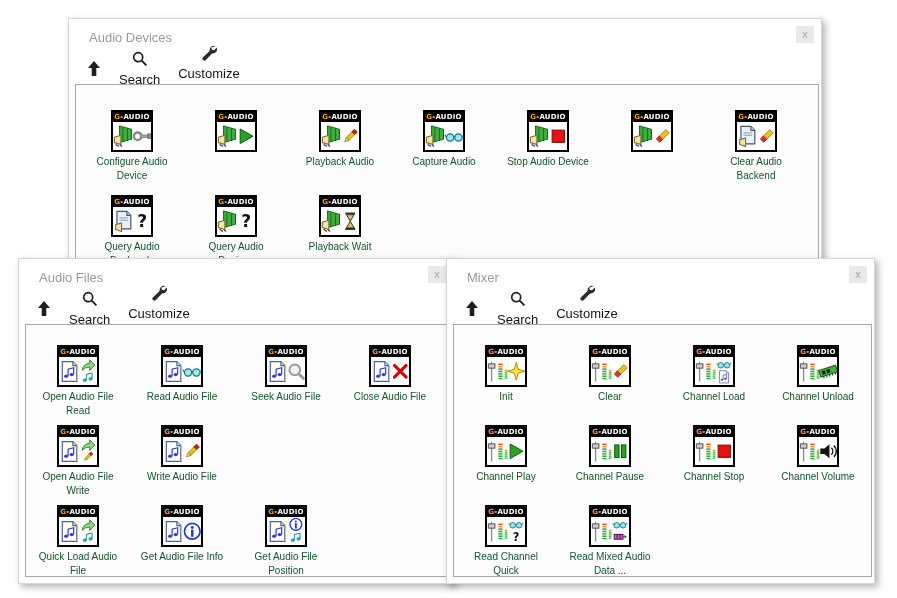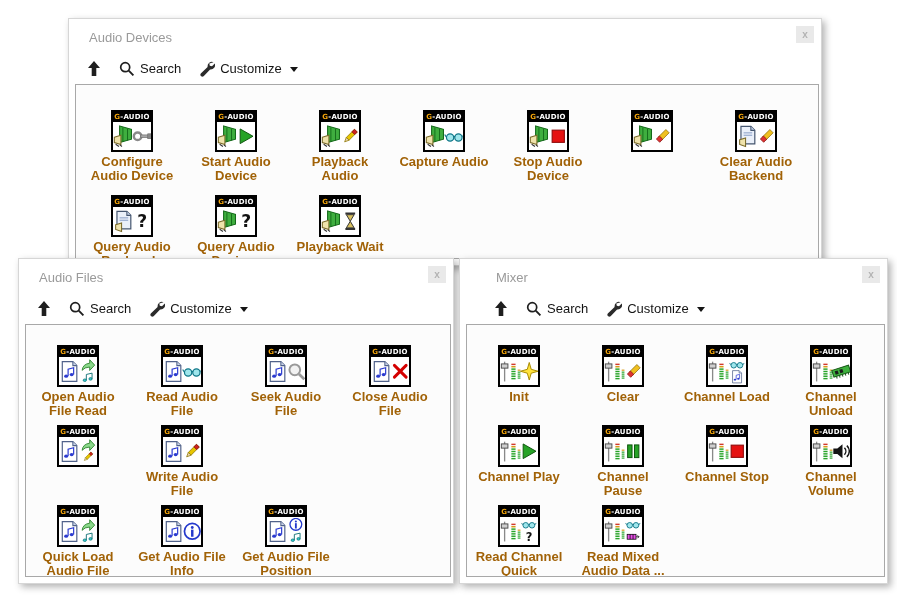--- a/index.html
+++ b/index.html
@@ -6,30 +6,30 @@
   body{
     width:897px;height:598px;position:relative;overflow:hidden;
     background:#ffffff;font-family:"Liberation Sans",sans-serif;
   }
   .window{
     position:absolute;background:#ffffff;border:1px solid #d6d6d6;
     box-shadow:3px 3px 7px rgba(0,0,0,0.30);box-sizing:border-box;
   }
   #win0{left:68px;top:10px;width:754px;height:248px;margin-top:8px;}
   #win1{left:18px;top:258px;width:436px;height:326px;}
-  #win2{left:459px;top:258px;width:429px;height:326px;padding-left:16px;}
+  #win2{left:446px;top:258px;width:429px;height:326px;}
   .titlebar{height:36px;position:relative;display:flex;align-items:center;padding-left:20px;}
   .title{color:#9a9a9a;font-size:13px;}
   .closebtn{
     position:absolute;top:7px;right:7px;width:18px;height:17px;background:#e9e9e9;
     color:#b3b3b3;font-size:10px;font-weight:bold;display:flex;align-items:center;
     justify-content:center;cursor:default;line-height:1;
   }
   .toolbar{height:27px;display:flex;align-items:center;padding-left:18px;}
-  .tbtn{display:flex;align-items:center;gap:5px;font-size:13px;color:#141414;margin-right:18px;cursor:default;}
+  .tbtn{display:flex;align-items:center;gap:5px;font-size:13px;color:#141414;margin-right:18px;cursor:default;flex-direction:column;}
   .tbtn svg{display:block;}
   .caret{
     width:0;height:0;border-left:4px solid transparent;border-right:4px solid transparent;
     border-top:5px solid #141414;margin-left:3px;margin-top:2px;
   }
   .content{
     position:absolute;left:6px;right:2px;top:65px;bottom:6px;
     border:1px solid #a8a8a8;background:#fcfcfc;overflow:hidden;box-sizing:border-box;
   }
   .prow{display:grid;}
@@ -40,22 +40,22 @@
   #win1 .cell,#win2 .cell{padding-top:20px;}
   .gicon{width:42px;height:42px;border:2px solid #000;box-sizing:border-box;background:#fff;flex:0 0 auto;}
   .band{
     height:10px;background:#000;display:flex;align-items:center;justify-content:center;
     font-size:7px;font-weight:bold;letter-spacing:0.2px;color:#fff;
     font-family:"DejaVu Sans",sans-serif;border-bottom:1px solid #fff;box-sizing:content-box;
   }
   .band .bg{color:#f2a40a;}
   .gicon svg{display:block;}
   .ilabel{
-    font-size:13px;line-height:14px;text-align:center;max-width:92px;
-    margin-top:3px;color:#a16207;font-weight:bold;
+    font-size:10px;line-height:14px;text-align:center;max-width:92px;
+    margin-top:3px;color:#14532d;
   }
 </style>
 </head>
 <body>
 
 <div class="window" id="win0">
   <div class="titlebar">
     <span class="title">Audio Devices</span>
     <span class="closebtn">x</span>
   </div>
@@ -117,21 +117,20 @@
                 <line x1="7.5" y1="1.2" x2="7.5" y2="11.8" stroke="#14691a" stroke-width="0.7"></line>
                 <line x1="11" y1="2" x2="11" y2="10.9" stroke="#14691a" stroke-width="0.7"></line>
                 <polygon points="1,8.5 6,7 6,14 1,12.5" fill="#efe3ac" stroke="#7a6a2a" stroke-width="0.8"></polygon>
                 <path d="M2,13.8 l2.5,1.7 M5.2,14.3 l1.6,1.2" stroke="#333" stroke-width="0.8" fill="none"></path>
               </g>
               <g transform="translate(19.5,3.5) scale(1.22)">
                 <polygon points="3,2 13.5,8 3,14" fill="#27a327" stroke="#0c540c" stroke-width="0.8"></polygon>
               </g>
             </svg>
           </div>
-          <div class="ilabel">Start Audio Device</div>
         </div>
         <div class="cell">
           <div class="gicon">
             <div class="band">
               <span class="bg">G</span>
               <span>-AUDIO</span>
             </div>
             <svg width="38" height="26" viewBox="0 0 38 26">
               <g transform="translate(0,3) scale(1.32)">
                 <polygon points="5,0 14,2.5 14,10 5,12.5" fill="#3fae3f" stroke="#14691a" stroke-width="0.8"></polygon>
@@ -459,20 +458,21 @@
               </g>
               <g transform="translate(22.5,12.2) scale(0.82)">
                 <g transform="rotate(45 8 8)">
                   <rect x="6.4" y="1.5" width="3.2" height="9.5" fill="#e8c500" stroke="#8a7500" stroke-width="0.6"></rect>
                   <rect x="6.4" y="1.5" width="3.2" height="3" fill="#cc2222" stroke="#8a1515" stroke-width="0.6"></rect>
                   <polygon points="6.4,11 9.6,11 8,14.5" fill="#f0d9b0" stroke="#8a7500" stroke-width="0.6"></polygon>
                 </g>
               </g>
             </svg>
           </div>
+          <div class="ilabel">Open Audio File Write</div>
         </div>
         <div class="cell">
           <div class="gicon">
             <div class="band">
               <span class="bg">G</span>
               <span>-AUDIO</span>
             </div>
             <svg width="38" height="26" viewBox="0 0 38 26">
               <g transform="translate(0,3) scale(1.32)">
                 <path d="M2.5,0.5 h8 l3,3 v12 h-11 z" fill="#ffffff" stroke="#51628a" stroke-width="0.9"></path>

